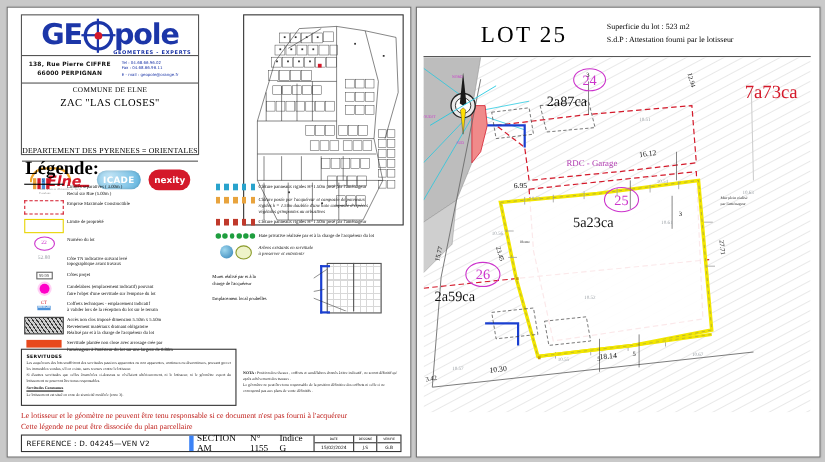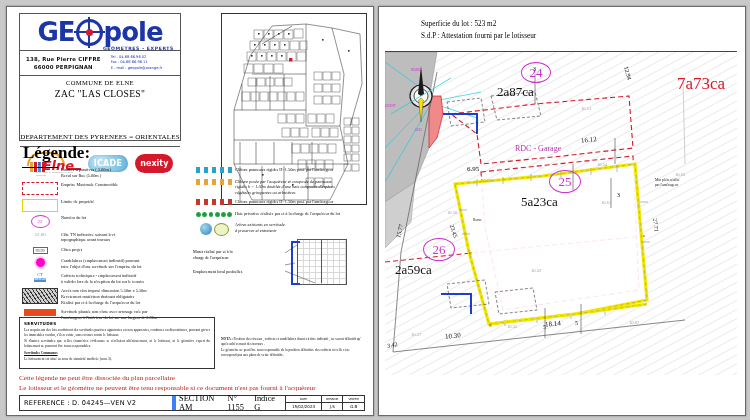--- a/index.html
+++ b/index.html
@@ -452,22 +452,22 @@
       <p>Le lotissement est situé en zone de sismicité modérée (zone 3).</p>
     </div>
 
     <div id="nota">
       <b>NOTA :</b>
       <span style="white-space:pre-line">Position des réseaux , coffrets et candélabres donnés à titre indicatif , ne seront définitif qu' après achèvement des travaux .
 Le géomètre ne peut être tenu responsable de la position définitive des coffrets ni celle ci ne correspond pas aux plans de vente définitifs .</span>
     </div>
 
     <div id="disclaimer">
+      <div>Le lotisseur et le géomètre ne peuvent être tenu responsable si ce document n'est pas fourni à l'acquéreur</div>
       <div>Cette légende ne peut être dissociée du plan parcellaire</div>
-      <div>Le lotisseur et le géomètre ne peuvent être tenu responsable si ce document n'est pas fourni à l'acquéreur</div>
     </div>
 
     <div id="refbar">
       <div id="ref-cell">REFERENCE : D. 04245—VEN  V2</div>
       <div id="sec-cell">
         <span>SECTION  AM</span>
         <span>N° 1155</span>
         <span>Indice G</span>
       </div>
       <div id="meta-cell">
@@ -483,20 +483,21 @@
           <div class="meta-h">VERIFIE</div>
           <div class="meta-v">G.B</div>
         </div>
       </div>
     </div>
   </div>
 
   <div class="sheet" id="right-sheet">
 
     <div id="rs-head">
+      <div id="lot-title">LOT   25</div>
       <div id="rs-head-info">
         <div>Superficie  du lot : 523 m2</div>
         <div>S.d.P : Attestation fourni par le lotisseur</div>
       </div>
     </div>
 
     <div id="plan-area">
       <svg width="352" height="323" viewBox="0 0 352 323">
         <defs>
           <pattern id="hatch" width="8" height="8" patternTransform="rotate(62)" patternUnits="userSpaceOnUse">

